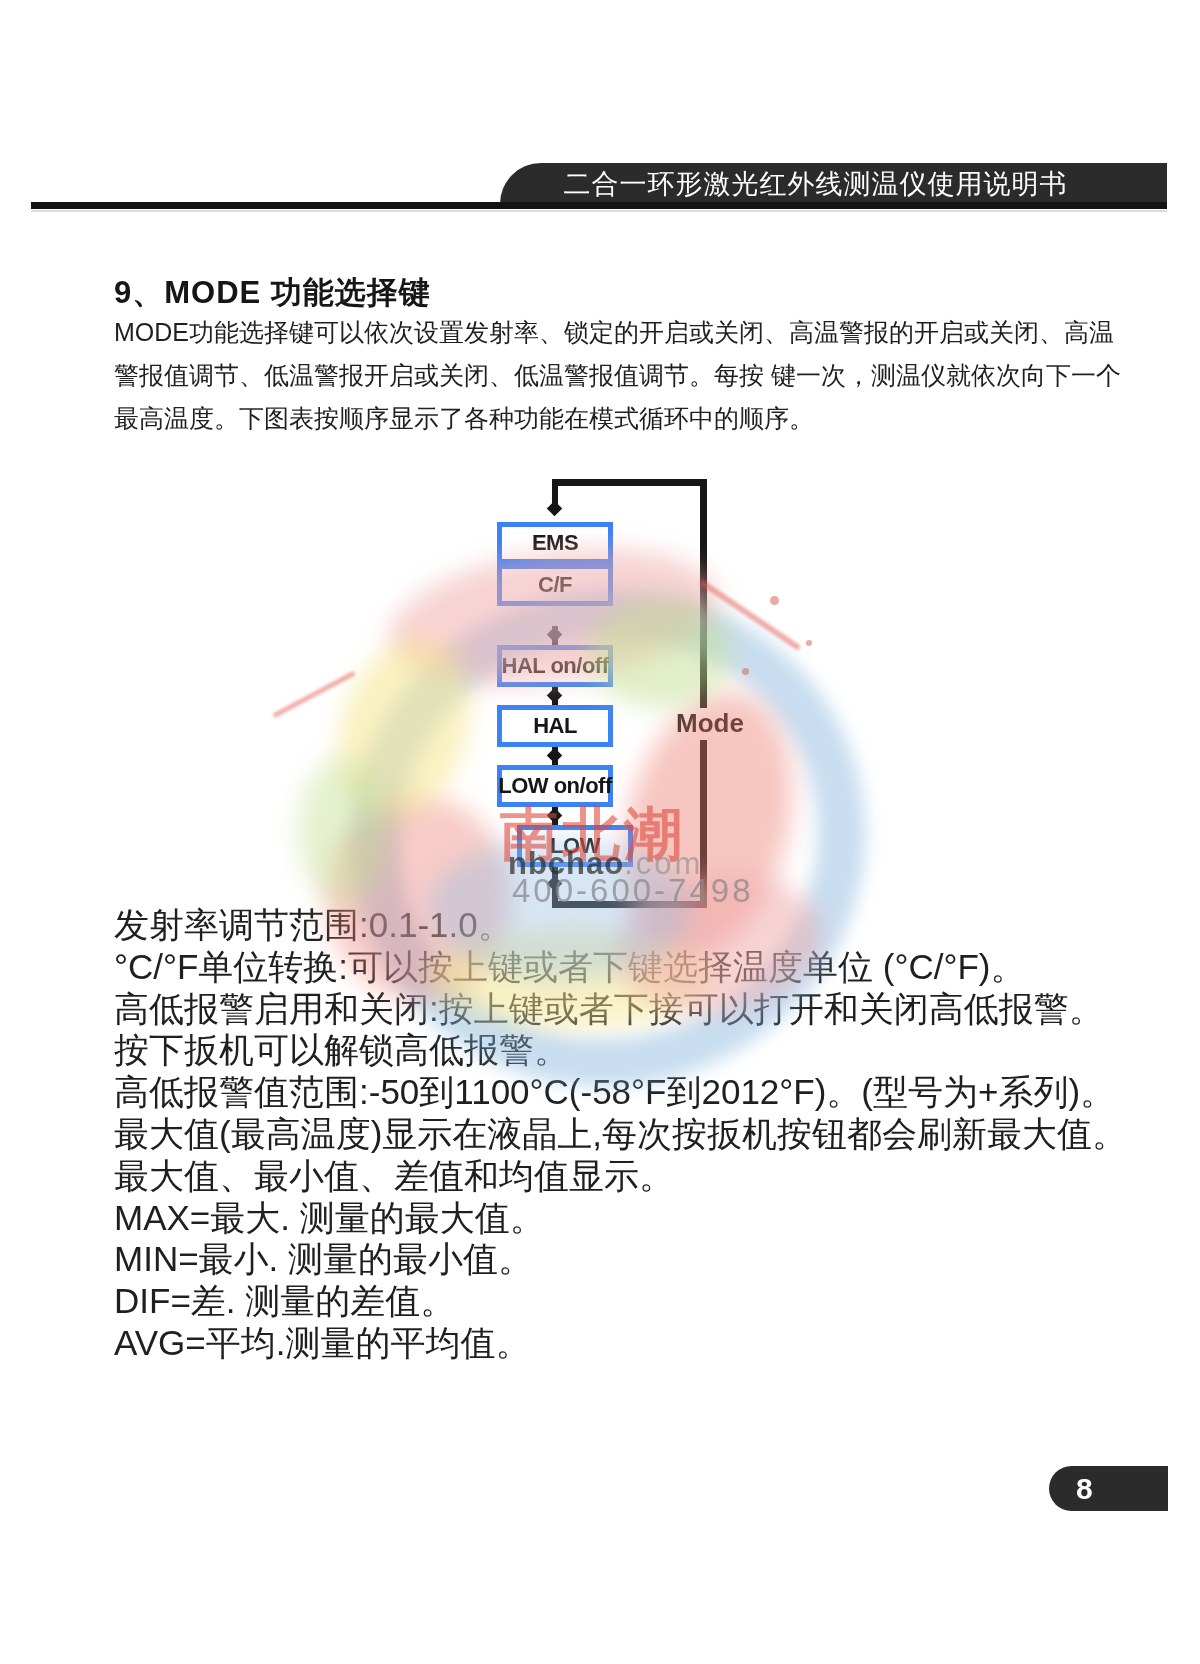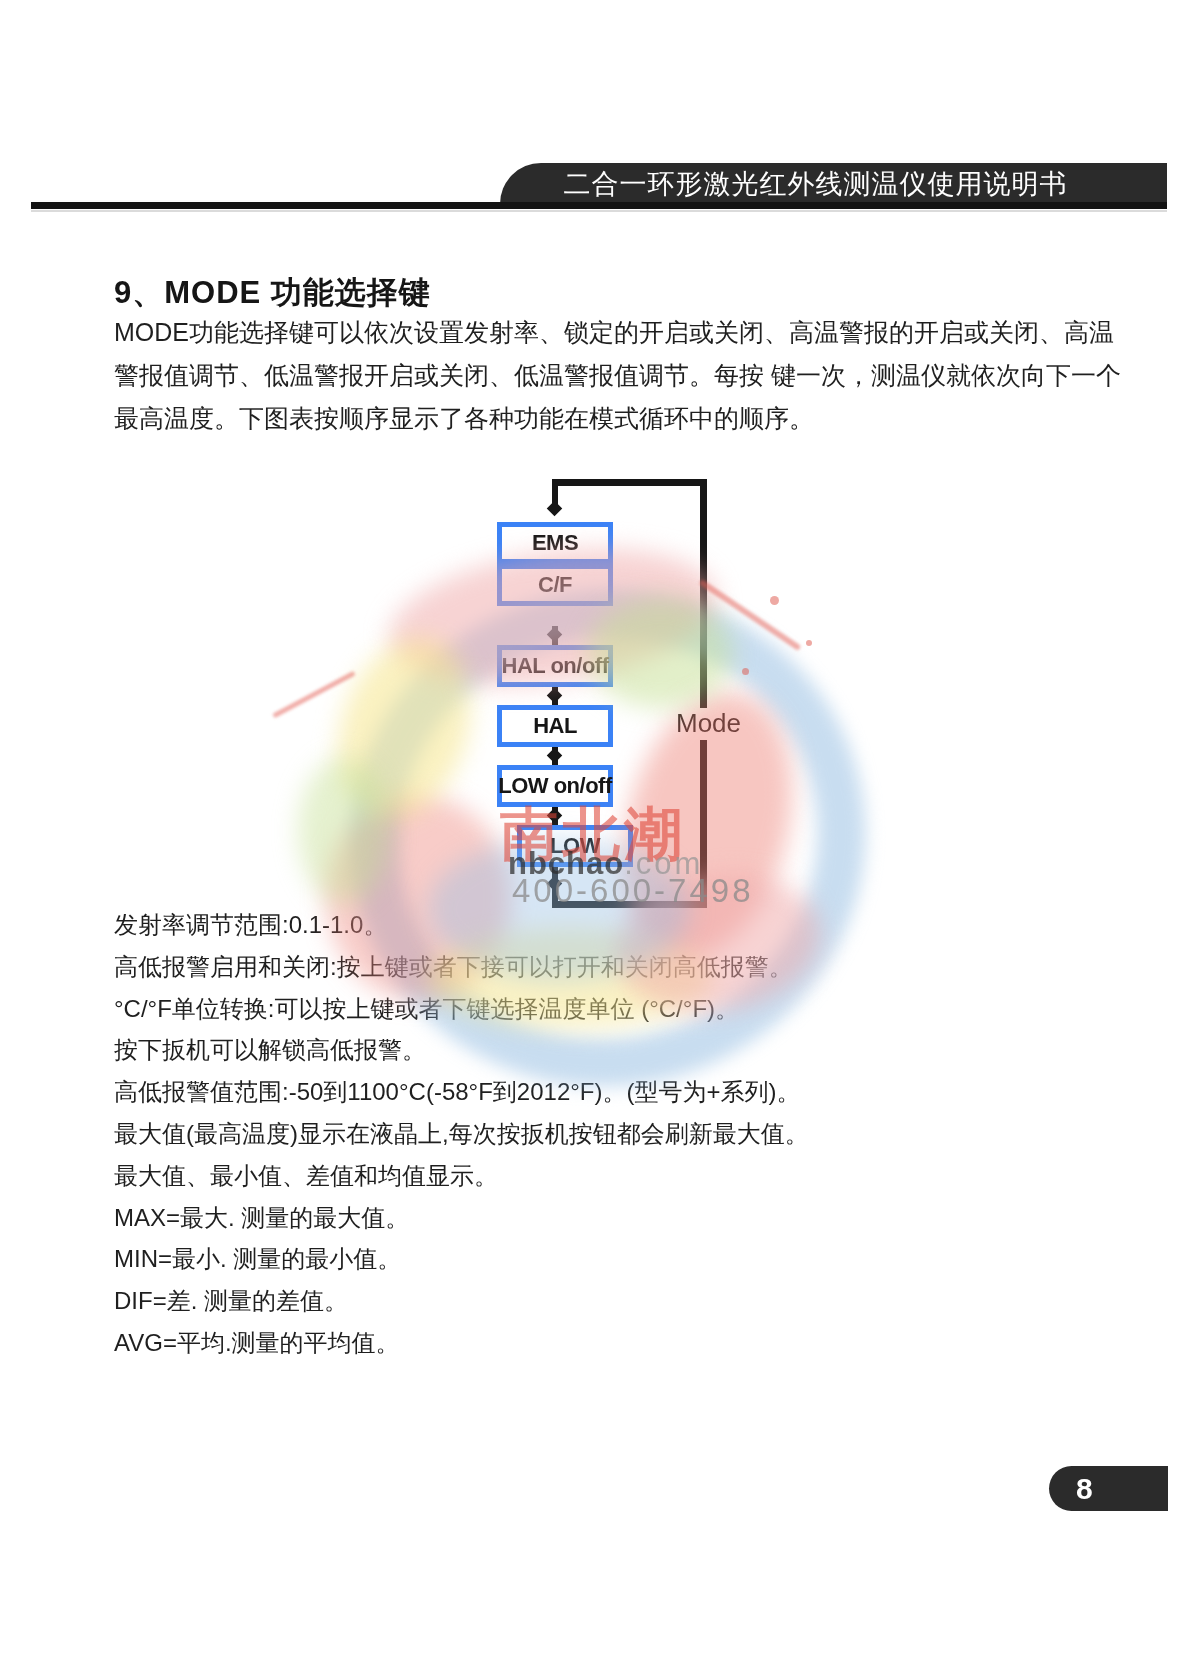--- a/index.html
+++ b/index.html
@@ -43,21 +43,21 @@
   .fbox{
     position:absolute;left:497px;width:116px;height:42px;
     border:5px solid #3b82f6;background:#ffffff;box-sizing:border-box;
     display:flex;align-items:center;justify-content:center;
     font-weight:bold;font-size:22px;letter-spacing:-0.5px;color:#161616;
     white-space:nowrap;
   }
   .n0{top:522px;} .n1{top:564px;} .n2{top:645px;} .n3{top:705px;} .n4{top:765px;} .n5{top:825px;margin-left:20px;}
   .mode-label{
     position:absolute;left:676px;top:708px;
-    font-size:26px;font-weight:normal;color:#1c1c1c;z-index:1;
+    font-size:26px;font-weight:bold;color:#1c1c1c;z-index:1;
   }
   
   .wm{position:absolute;left:0;top:0;width:960px;height:1664px;pointer-events:none;}
   .blobs{position:absolute;left:0;top:0;z-index:2;}
   .blob{position:absolute;border-radius:50%;filter:blur(12px);}
   .b-ring{left:350px;top:590px;width:420px;height:400px;background:transparent;
           border:48px solid rgba(125,175,220,0.42);filter:blur(9px);transform:rotate(-14deg);}
   .b-pink-top{left:388px;top:552px;width:330px;height:130px;background:rgba(240,168,168,0.5);transform:rotate(-8deg);}
   .b-red-right{left:628px;top:690px;width:160px;height:270px;background:rgba(235,118,108,0.42);transform:rotate(14deg);}
   .b-red-bl{left:326px;top:795px;width:185px;height:205px;background:rgba(238,128,118,0.40);}
@@ -85,21 +85,21 @@
   }
   .wm-site .bold{font-weight:900;color:rgba(45,45,45,0.72);letter-spacing:1px;}
   .wm-site .suf{color:rgba(150,150,150,0.72);letter-spacing:3px;}
   .wm-phone{
     position:absolute;left:512px;top:872px;
     font-size:33px;color:rgba(138,138,138,0.75);letter-spacing:3px;white-space:nowrap;
   }
   
   .details{
     position:absolute;left:114px;top:904px;width:1000px;
-    font-size:24px;line-height:41.8px;color:#1f1f1f;
+    font-size:35px;line-height:41.8px;color:#1f1f1f;
   }
   .details .dl{white-space:nowrap;}
   
   .page-badge{
     position:absolute;left:1049px;top:1466px;width:119px;height:45px;
     background:#2b2b2b;border-radius:24px 0 0 24px;
     display:flex;align-items:center;box-sizing:border-box;padding-left:27px;
   }
   .page-badge .num{color:#ffffff;font-size:30px;font-weight:bold;}
 </style>
@@ -174,22 +174,22 @@
     </div>
     <div class="wm-text">
       <div class="wm-brand">南北潮</div>
       <div class="wm-site"><span class="bold">nbchao</span><span class="suf">.com</span></div>
       <div class="wm-phone">400-600-7498</div>
     </div>
   </div>
 
   <div class="details">
     <div class="dl">发射率调节范围:0.1-1.0。</div>
+    <div class="dl">°C/°F单位转换:可以按上键或者下键选择温度单位 (°C/°F)。</div>
     <div class="dl">高低报警启用和关闭:按上键或者下接可以打开和关闭高低报警。</div>
-    <div class="dl">°C/°F单位转换:可以按上键或者下键选择温度单位 (°C/°F)。</div>
     <div class="dl">按下扳机可以解锁高低报警。</div>
     <div class="dl">高低报警值范围:-50到1100°C(-58°F到2012°F)。(型号为+系列)。</div>
     <div class="dl">最大值(最高温度)显示在液晶上,每次按扳机按钮都会刷新最大值。</div>
     <div class="dl">最大值、最小值、差值和均值显示。</div>
     <div class="dl">MAX=最大. 测量的最大值。</div>
     <div class="dl">MIN=最小. 测量的最小值。</div>
     <div class="dl">DIF=差. 测量的差值。</div>
     <div class="dl">AVG=平均.测量的平均值。</div>
   </div>
 

